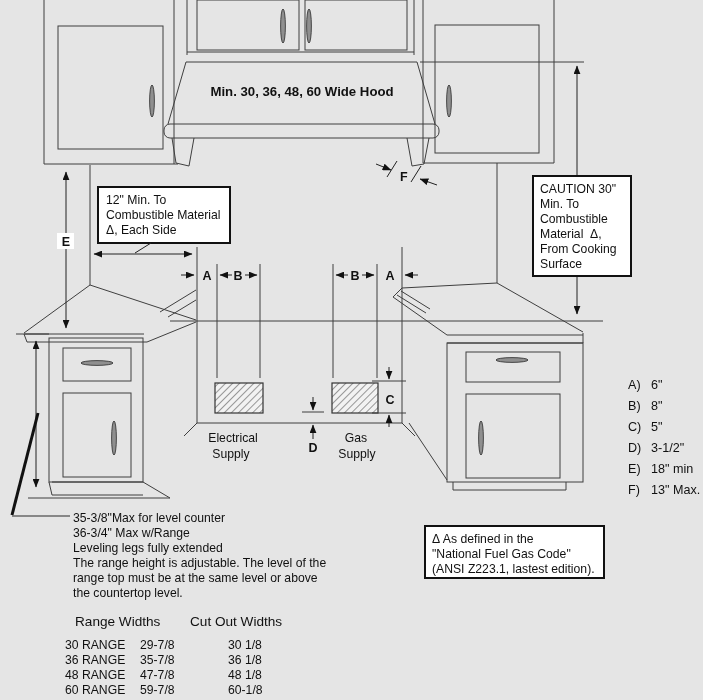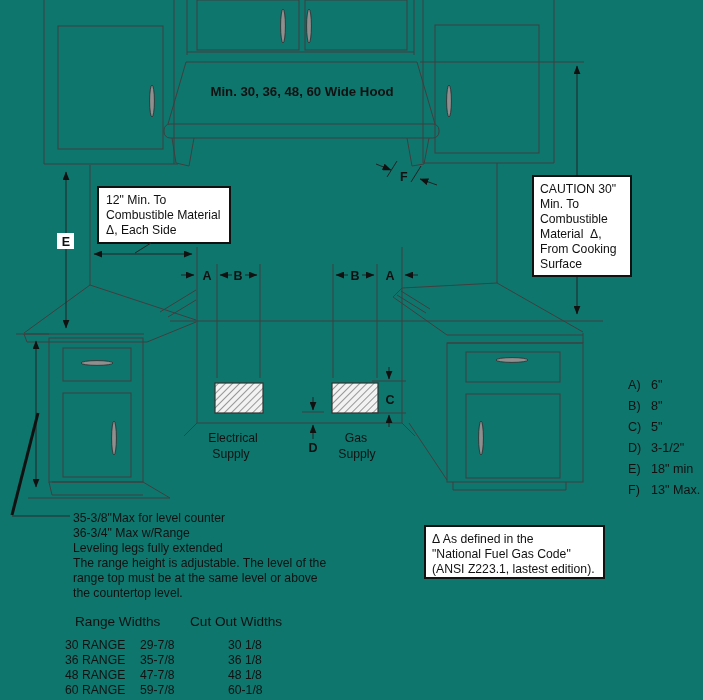--- a/index.html
+++ b/index.html
@@ -1,16 +1,16 @@
 <!DOCTYPE html>
 <html><head>
 <meta charset="utf-8">
 <style>
   html,body{margin:0;padding:0;background:#ffffff;}
-  .page{position:relative;width:703px;height:700px;background:#0f766e;overflow:hidden;}
+  .page{position:relative;width:703px;height:700px;background:#e5e5e5;overflow:hidden;}
   svg{position:absolute;left:0;top:0;}
   svg{font-family:"Liberation Sans", sans-serif;}
   text{fill:#111111;}
   .ln{stroke:#3f3f3f;stroke-width:1;fill:none;}
   .ln2{stroke:#2a2a2a;stroke-width:1.2;fill:none;}
   .thick{stroke:#111111;stroke-width:3;fill:none;}
   .boxb{stroke:#111111;stroke-width:2;fill:#ffffff;}
   .dim{stroke:#222222;stroke-width:1;fill:none;}
   .t12{font-size:12.2px;}
   .t13{font-size:12.6px;}

